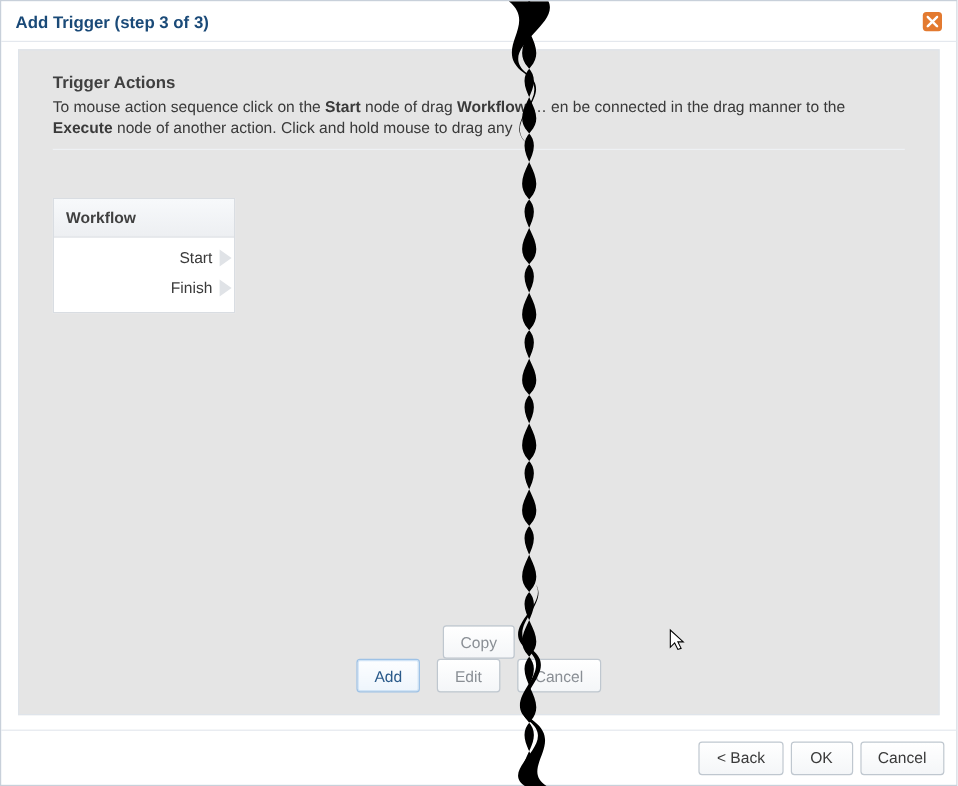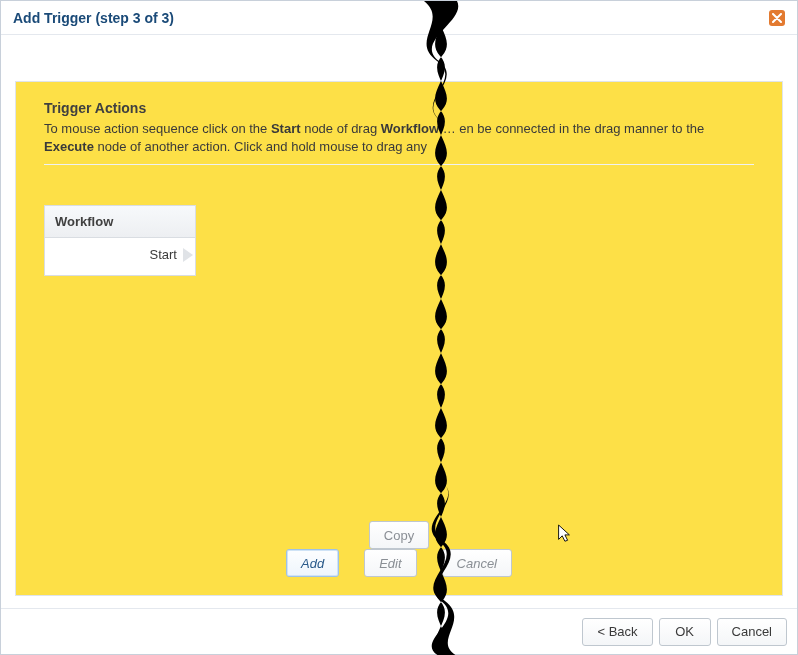--- a/index.html
+++ b/index.html
@@ -50,22 +50,21 @@
     justify-content: center;
   }
   .close-btn svg { display:block; }
   .content-outer {
     position: absolute;
     left: 14px; right: 14px;
     top: 40px;
     bottom: 58px;
     border: 1px solid #dfe4ea;
     box-sizing: border-box;
-    background: #fde047;
-    margin-top: 40px;
+    background: #e5e5e5;
   }
   .content-inner {
     padding: 18px 28px;
     box-sizing: border-box;
     height: 100%;
     position: relative;
   }
   .section-title {
     font-weight: bold;
     color: #404040;
@@ -145,22 +144,21 @@
     position: absolute;
     left: 28px; right: 28px;
     bottom: 18px;
     display: flex;
     justify-content: space-between;
     align-items: center;
     flex-direction: column;
   }
   .card-buttons .right-group {
     display: flex;
-    gap: 25px;
-    font-style: italic;
+    gap: 14px;
   }
   .dialog-footer {
     position: absolute;
     left: 0; right: 0; bottom: 0;
     height: 46px;
     border-top: 1px solid #e4e8ee;
     display: flex;
     align-items: center;
     justify-content: flex-end;
     gap: 6px;
@@ -208,20 +206,24 @@
         <b>Execute</b><span> node of another action. Click and hold mouse to drag any</span>
       </div>
 
       <div class="hr"></div>
 
       <div class="workflow-card">
         <div class="workflow-head">Workflow</div>
         <div class="workflow-body">
           <div class="wf-row">
             <span class="wf-label">Start</span>
+            <span class="wf-port"></span>
+          </div>
+          <div class="wf-row">
+            <span class="wf-label">Finish</span>
             <span class="wf-port"></span>
           </div>
         </div>
       </div>
 
       <div class="card-buttons">
         <div class="btn">Copy</div>
         <div class="right-group">
           <div class="btn primary-hover">Add</div>
           <div class="btn">Edit</div>

